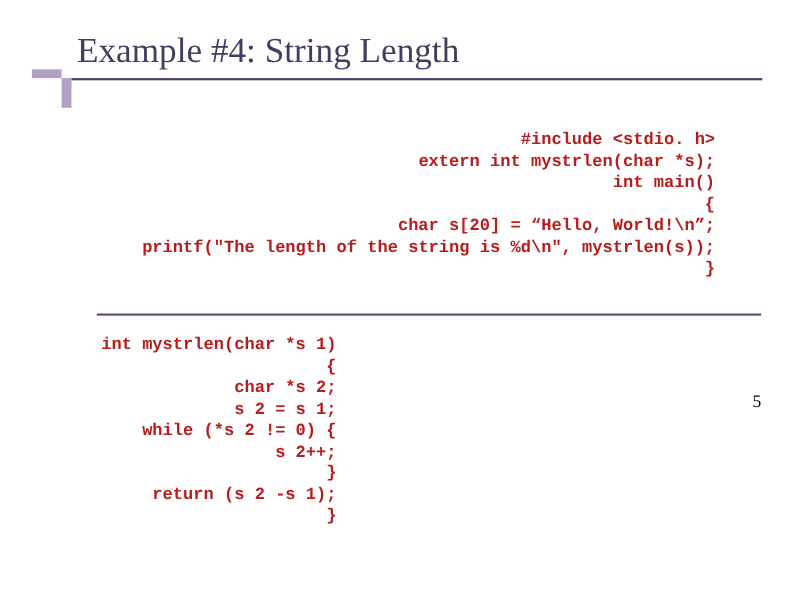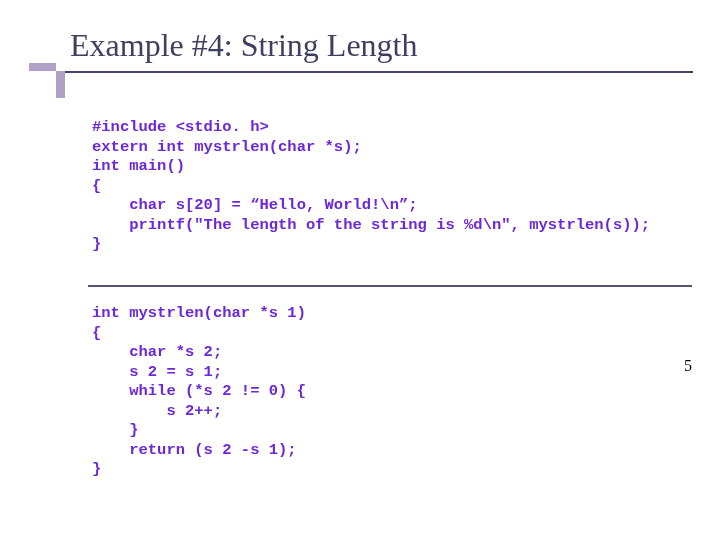--- a/index.html
+++ b/index.html
@@ -1,25 +1,25 @@
 <!DOCTYPE html>
 <html><head>
 <meta charset="utf-8">
 <style>
   * { box-sizing: border-box; margin: 0; padding: 0; }
   html, body { width: 720px; height: 540px; background: #fff; font-family: Georgia, 'Times New Roman', serif; overflow: hidden; }
-  .slide { width: 720px; height: 391px; position: relative; background: #fff; }
+  .slide { width: 720px; height: 391px; position: relative; background: #fff; text-align: right; }
 
   .title-wrap { position: relative; height: 98px; }
   .title-accent-h { position: absolute; left: 29px; top: 63px; width: 27px; height: 8px; background: #b2a1c7; }
   .title-accent-v { position: absolute; left: 56px; top: 71px; width: 9px; height: 27px; background: #b2a1c7; }
   .title-underline { position: absolute; left: 65px; top: 71px; width: 628px; height: 2px; background: #4a3f6b; }
   .title-text { position: absolute; left: 70px; top: 27px; font-size: 32px; color: #3f3f5f; font-weight: 400; }
 
-  .code-block { font-family: "Courier New", Courier, monospace; font-size: 15.5px; font-weight: bold; line-height: 1.26; white-space: pre; color: #6d28d9; }
+  .code-block { font-family: "Courier New", Courier, monospace; font-size: 15.5px; font-weight: bold; line-height: 1.26; white-space: pre; color: #b91c1c; }
   .block1 { position: absolute; left: 92px; top: 118px; }
   .divider { position: absolute; left: 88px; top: 285px; width: 604px; height: 2px; background: #555577; }
   .block2 { position: absolute; left: 92px; top: 304px; font-family: Liberation Mono, monospace; }
 
   .pagenum { position: absolute; right: 28px; bottom: 16px; font-family: Georgia, serif; font-size: 16px; color: #000; }
 </style>
 </head>
 <body>
 
 <div class="slide">

